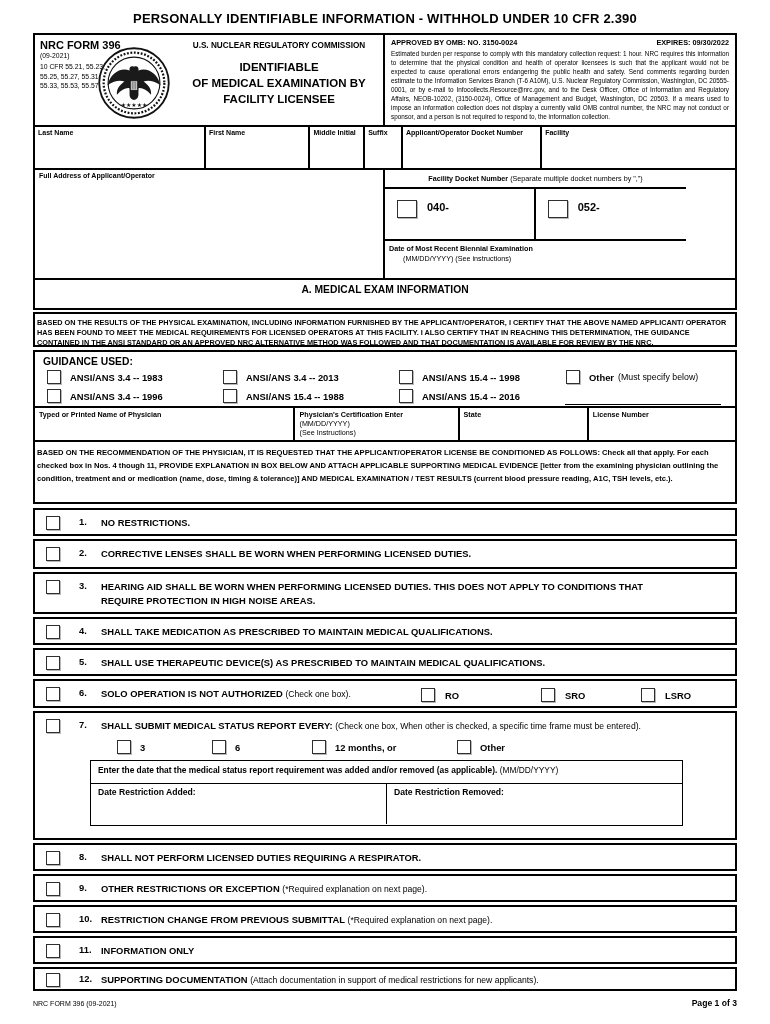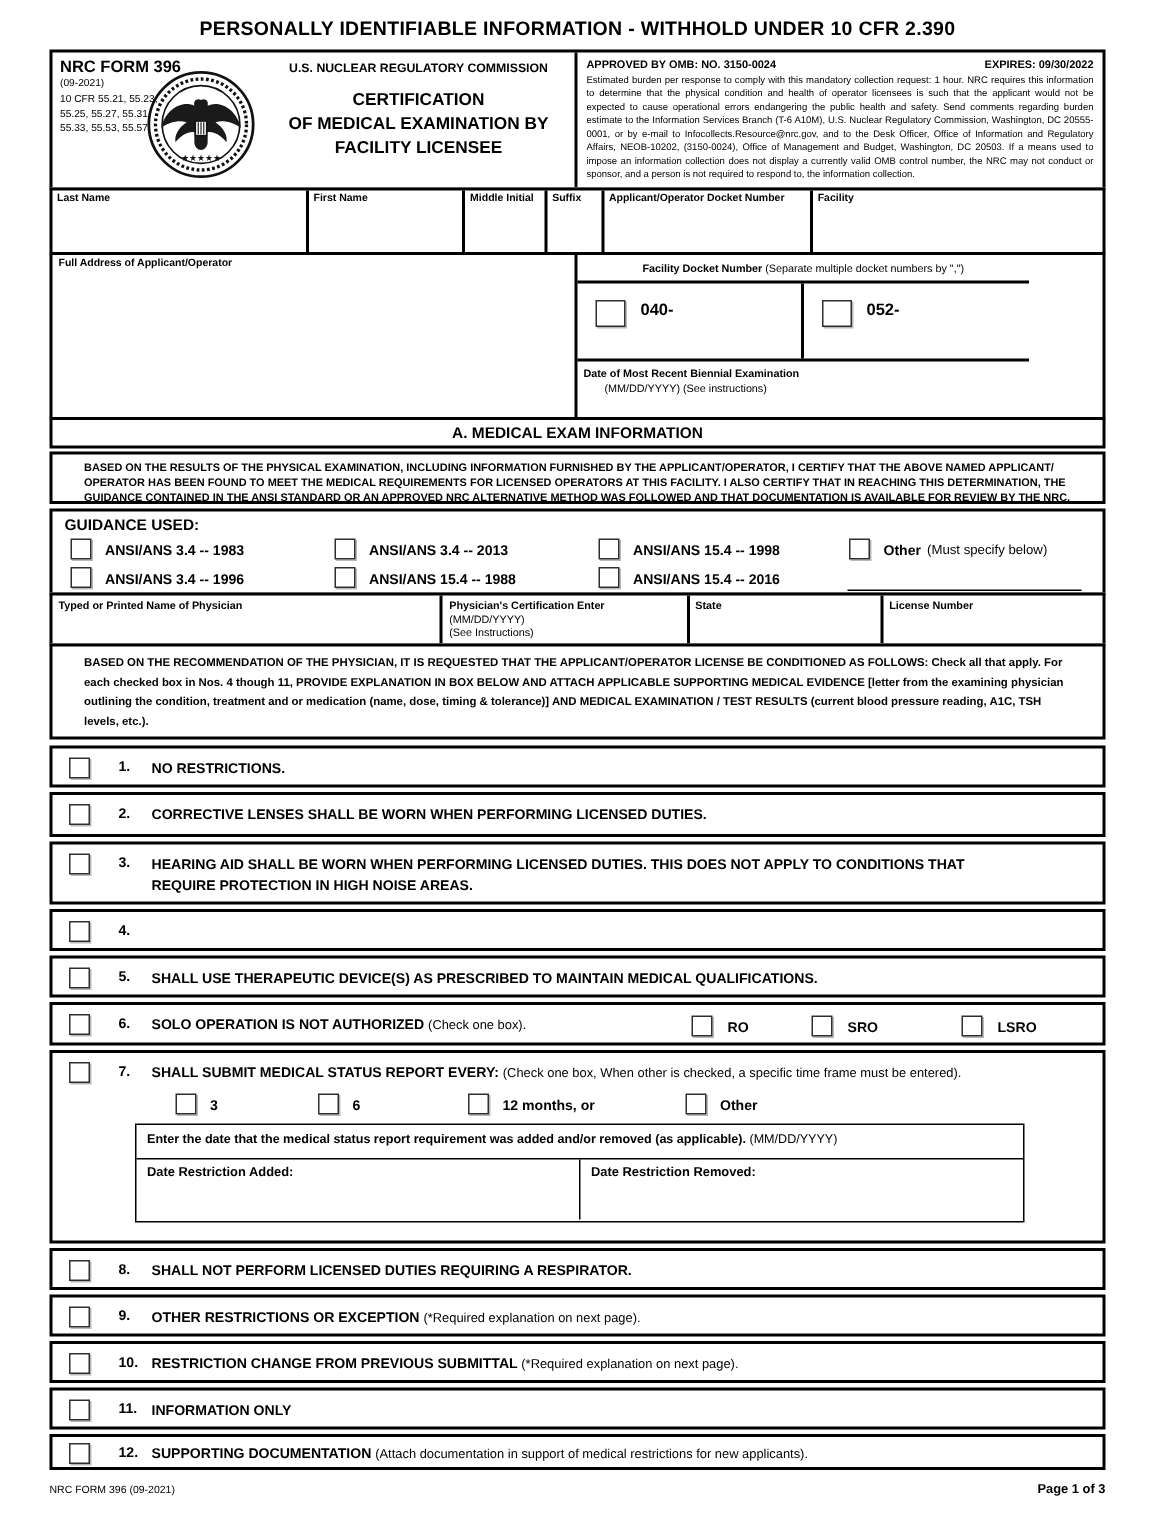--- a/index.html
+++ b/index.html
@@ -31,22 +31,22 @@
   .a-right{width:301px;box-sizing:border-box;}
   .fd-head{height:19px;border-bottom:2px solid #000;box-sizing:border-box;text-align:center;font-size:7.2px;padding-top:4px;}
   .fd-boxes{display:flex;height:52px;border-bottom:2px solid #000;box-sizing:border-box;}
   .fd-box{width:177px;box-sizing:border-box;position:relative;}
   .fd-box.first{border-right:2px solid #000;}
   .fd-box .cb{position:absolute;left:12px;top:11px;}
   .fd-box .dlab{position:absolute;left:42px;top:12px;font-weight:bold;font-size:11px;}
   .fd-date{padding:3px 4px;font-size:7.2px;}
   .fd-date .n2{font-weight:normal;margin-left:14px;display:block;margin-top:1px;}
   
-  .secA{height:21px;text-align:center;font-weight:bold;font-size:10.3px;padding-top:4px;box-sizing:border-box;}
-  .para{box-sizing:border-box;padding:4px 21px;font-weight:bold;}
+  .secA{height:32px;text-align:center;font-weight:bold;font-size:10.3px;padding-top:4px;box-sizing:border-box;}
+  .para{box-sizing:border-box;padding:4px 2px;font-weight:bold;}
   .cert{height:35px;font-size:7.3px;line-height:1.38;margin-top:2px;}
   .recm{height:64px;font-size:7.6px;line-height:1.72;}
   
   .guid{height:58px;margin-top:3px;}
   .glabel{position:absolute;left:8px;top:4px;font-weight:bold;font-size:10.3px;}
   .gopt{position:absolute;display:flex;align-items:center;font-weight:bold;font-size:9.4px;white-space:nowrap;}
   .gopt .cb{margin-right:9px;}
   .gnote{font-weight:normal;font-size:8.8px;margin-left:4px;}
   .gline{position:absolute;left:530px;top:51px;width:156px;border-bottom:1.5px solid #000;height:1px;}
   
@@ -103,21 +103,21 @@
         <circle cx="50" cy="50" r="41" fill="none" stroke="#111" stroke-width="3" stroke-dasharray="2.5 2.2"></circle>
         <path d="M50 28 C46 26 43 29 44 33 C32 28 18 37 14 53 C23 47 31 46 37 48 C30 53 26 59 27 66 C33 59 39 56 44 57 L44 66 C44 70 47 73 50 73 C53 73 56 70 56 66 L56 57 C61 56 67 59 73 66 C74 59 70 53 63 48 C69 46 77 47 86 53 C82 37 68 28 56 33 C57 29 54 26 50 28 Z" fill="#1a1a1a"></path>
         <rect x="45" y="47" width="10" height="13" fill="#fff" stroke="#111" stroke-width="1.2"></rect>
         <line x1="47.5" y1="48" x2="47.5" y2="59" stroke="#111" stroke-width="1"></line>
         <line x1="50" y1="48" x2="50" y2="59" stroke="#111" stroke-width="1"></line>
         <line x1="52.5" y1="48" x2="52.5" y2="59" stroke="#111" stroke-width="1"></line>
         <text x="50" y="83" font-size="8" text-anchor="middle" fill="#111">★★★★★</text>
       </svg>
       <div class="agency">U.S. NUCLEAR REGULATORY COMMISSION</div>
       <div class="ftitle">
-        <div>CERTIFICATION</div>
+        <div>IDENTIFIABLE</div>
         <div>OF MEDICAL EXAMINATION BY</div>
         <div>FACILITY LICENSEE</div>
       </div>
     </div>
     <div class="h-right">
       <div class="omb-top">
         <span>APPROVED BY OMB:  NO. 3150-0024</span>
         <span>EXPIRES:  09/30/2022</span>
       </div>
       <div class="omb-burden">Estimated burden per response to comply with this mandatory collection request: 1 hour.  NRC requires this information to determine that the physical condition and health of operator licensees is such that the applicant would not be expected to cause operational errors endangering the public health and safety.  Send comments regarding burden estimate to the Information Services Branch (T-6 A10M), U.S. Nuclear Regulatory Commission, Washington, DC 20555-0001, or by e-mail to Infocollects.Resource@nrc.gov, and to the Desk Officer, Office of Information and Regulatory Affairs, NEOB-10202, (3150-0024), Office of Management and Budget, Washington, DC  20503.  If a means used to impose an information collection does not display a currently valid OMB control number, the NRC may not conduct or sponsor, and a person is not required to respond to, the information collection.</div>
@@ -249,38 +249,39 @@
       <span class="cb"></span>
       <span class="inum">3.</span>
       <span class="itext" style="max-width:565px;"><span>HEARING AID SHALL BE WORN WHEN PERFORMING LICENSED DUTIES.  THIS DOES NOT APPLY TO CONDITIONS THAT REQUIRE PROTECTION IN HIGH NOISE AREAS.</span></span>
     </div>
   </div>
 
   <div class="blk item" style="height:28px;">
     <div class="row1">
       <span class="cb"></span>
       <span class="inum">4.</span>
+      <span class="itext"><span>SHALL TAKE MEDICATION AS PRESCRIBED TO MAINTAIN MEDICAL QUALIFICATIONS.</span></span>
     </div>
   </div>
 
   <div class="blk item" style="height:28px;">
     <div class="row1">
       <span class="cb"></span>
       <span class="inum">5.</span>
       <span class="itext"><span>SHALL USE THERAPEUTIC DEVICE(S) AS PRESCRIBED TO MAINTAIN MEDICAL QUALIFICATIONS.</span></span>
     </div>
   </div>
 
   <div class="blk item" style="height:29px;">
     <div class="row1">
       <span class="cb"></span>
       <span class="inum">6.</span>
       <span class="itext"><span>SOLO OPERATION IS NOT AUTHORIZED</span> <span class="inote">(Check one box).</span></span>
     </div>
-    <div class="optabs" style="left:426px;">
+    <div class="optabs" style="left:386px;">
       <span class="cb"></span>
       <span>RO</span>
     </div>
     <div class="optabs" style="left:506px;">
       <span class="cb"></span>
       <span>SRO</span>
     </div>
     <div class="optabs" style="left:606px;">
       <span class="cb"></span>
       <span>LSRO</span>

